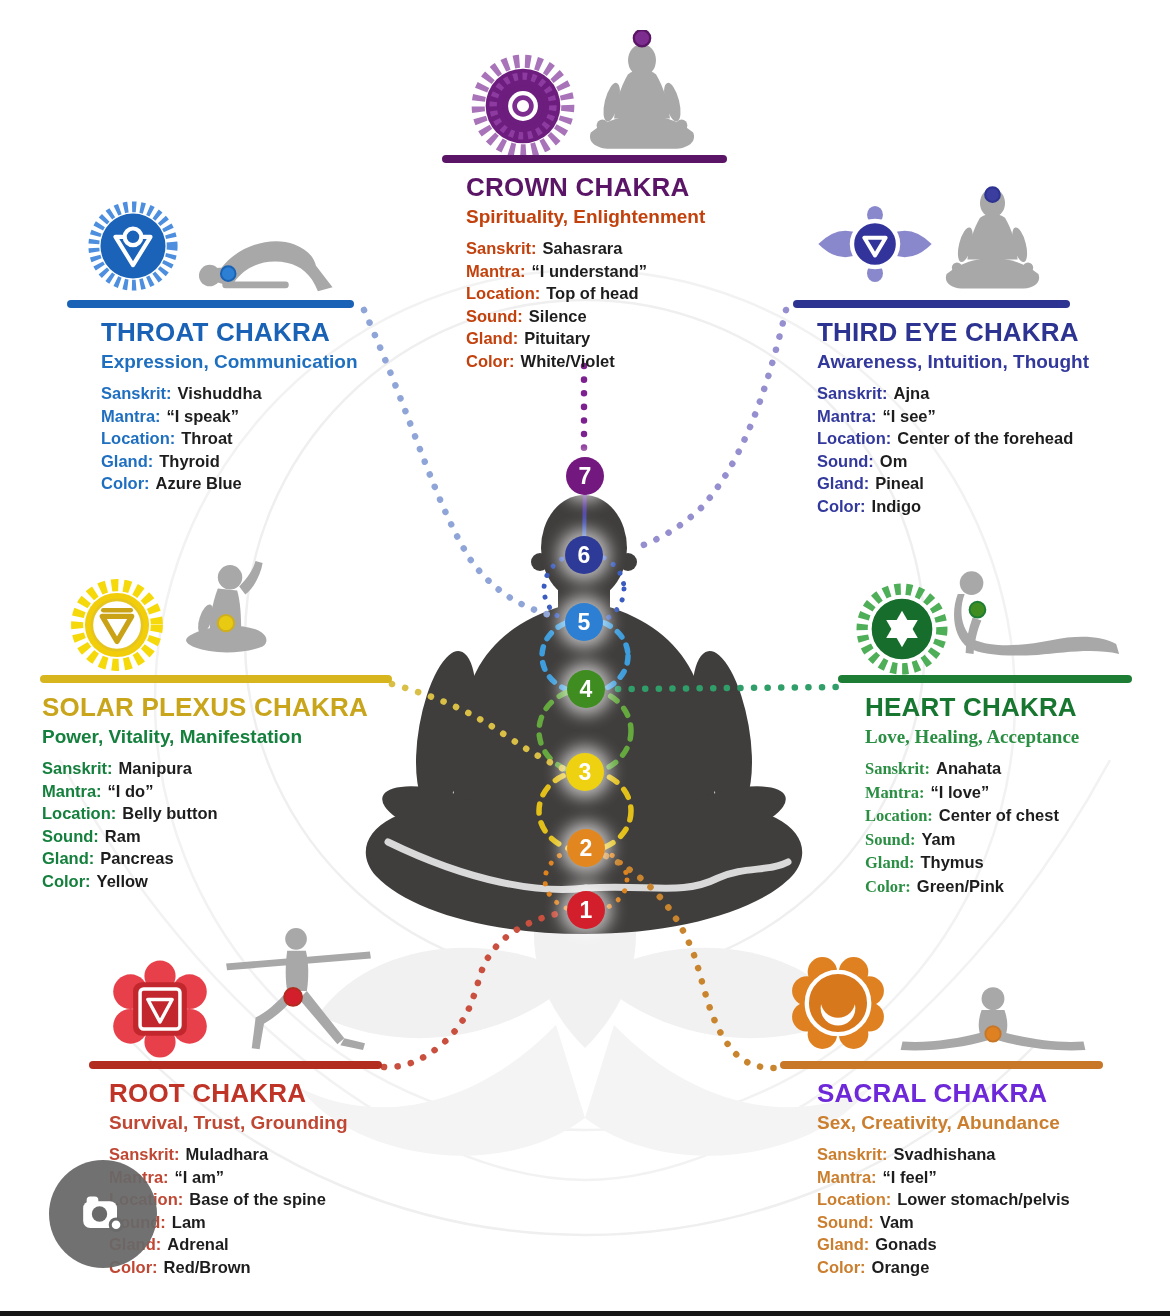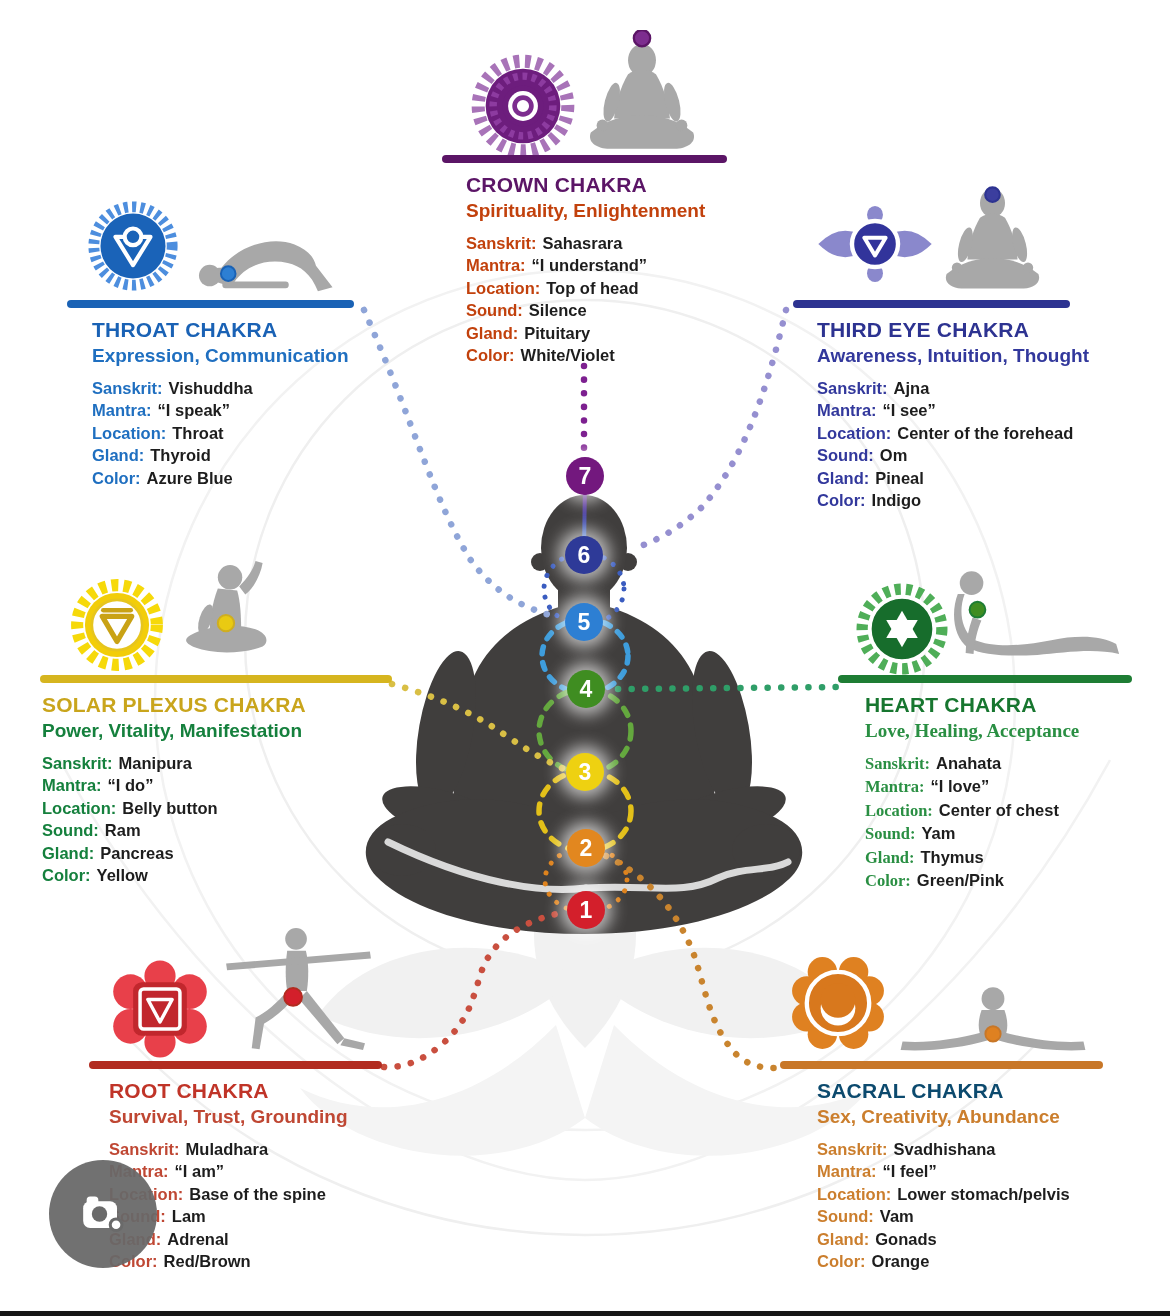--- a/index.html
+++ b/index.html
@@ -7,37 +7,37 @@
     position:relative;width:1170px;height:1316px;background:#ffffff;overflow:hidden;
     font-family:"Liberation Sans",sans-serif;font-weight:bold;
   }
   svg{display:block;}
   .layer{position:absolute;left:0;top:0;}
 
   
   .block{position:absolute;}
   .rule{height:8px;border-radius:4px;}
   .btxt{margin:0;}
-  .title{font-size:21px;line-height:1.1;margin-top:10px;letter-spacing:.2px;}
+  .title{font-size:26px;line-height:1.1;margin-top:10px;letter-spacing:.2px;}
   .subtitle{font-size:19px;line-height:1.2;margin-top:4px;}
   .rows{margin-top:9px;font-size:16.5px;line-height:22.5px;color:#1d1d1d;}
   .row .lbl{margin-right:6px;}
   .row .val{color:#1d1d1d;}
 
   
   .b-crown  .rule{background:#5b1566;} .b-crown  .title{color:#5b1566;} .b-crown  .subtitle,.b-crown  .lbl{color:#c2410c;}
   .b-throat .rule{background:#1a62b5;} .b-throat .title{color:#1a62b5;} .b-throat .subtitle,.b-throat .lbl{color:#1f6fc0;}
   .b-eye    .rule{background:#2d3391;} .b-eye    .title{color:#2d3391;} .b-eye    .subtitle,.b-eye    .lbl{color:#32389c;}
   .b-solar  .rule{background:#d6b51f;} .b-solar  .title{color:#c9a51c;} .b-solar  .subtitle,.b-solar  .lbl{color:#15803d;}
   .b-heart  .rule{background:#1e7d34;} .b-heart  .title{color:#17762f;} .b-heart  .subtitle,.b-heart  .lbl{color:#2a8f43;font-family:Liberation Serif, serif;}
   .b-root   .rule{background:#b22c20;} .b-root   .title{color:#c03428;} .b-root   .subtitle,.b-root   .lbl{color:#bf4733;}
-  .b-sacral .rule{background:#c87728;} .b-sacral .title{color:#0c4a6e;} .b-sacral .subtitle,.b-sacral .lbl{color:#cb7e2d;}
+  .b-sacral .rule{background:#c87728;} .b-sacral .title{color:#6d28d9;} .b-sacral .subtitle,.b-sacral .lbl{color:#cb7e2d;}
 
   #blk-crown {left:442px;top:155px;width:302px;} #blk-crown .rule{width:285px;} #blk-crown .btxt,#blk-crown .rows{margin-left:24px;}
-  #blk-throat{left:67px; top:300px;width:330px;} #blk-throat .rule{width:287px;} #blk-throat .btxt,#blk-throat .rows{margin-left:25px;}
+  #blk-throat{left:67px; top:300px;width:330px;} #blk-throat .rule{width:287px;} #blk-throat .btxt,#blk-throat .rows{margin-left:34px;}
   #blk-eye   {left:793px;top:300px;width:310px;} #blk-eye .rule{width:277px;} #blk-eye .btxt,#blk-eye .rows{margin-left:24px;}
   #blk-solar {left:40px; top:675px;width:362px;} #blk-solar .rule{width:352px;} #blk-solar .btxt,#blk-solar .rows{margin-left:2px;}
   #blk-heart {left:838px;top:675px;width:305px;} #blk-heart .rule{width:294px;} #blk-heart .btxt,#blk-heart .rows{margin-left:27px;}
   #blk-root  {left:89px; top:1061px;width:325px;} #blk-root .rule{width:293px;} #blk-root .btxt,#blk-root .rows{margin-left:20px;}
   #blk-sacral{left:780px;top:1061px;width:340px;} #blk-sacral .rule{width:323px;} #blk-sacral .btxt,#blk-sacral .rows{margin-left:37px;}
 
   
   .pt{
     position:absolute;width:38px;height:38px;border-radius:50%;
     transform:translate(-50%,-50%);display:flex;align-items:center;justify-content:center;

